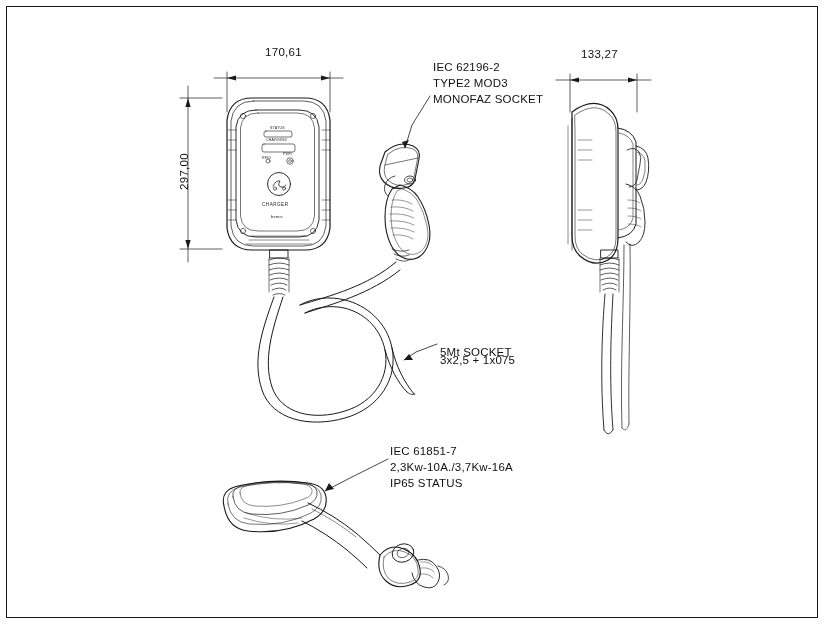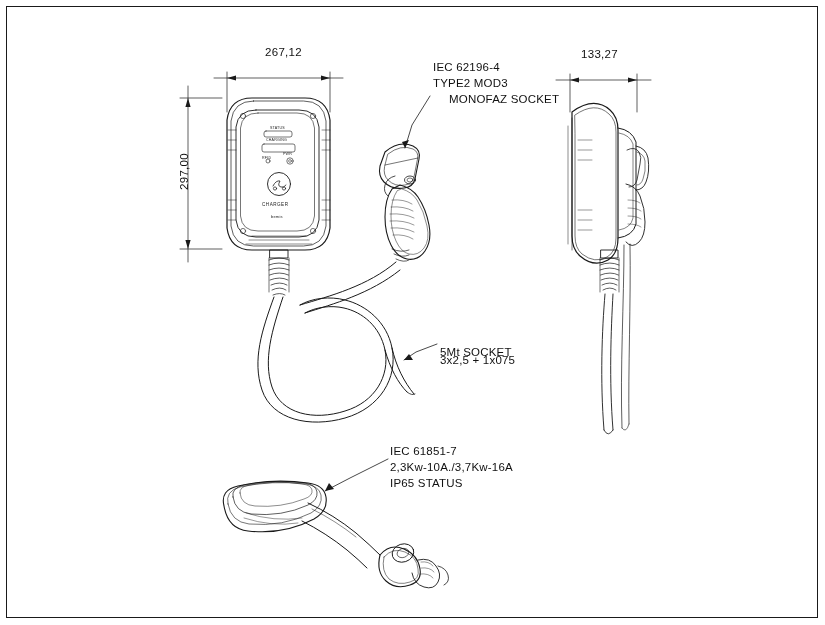--- a/index.html
+++ b/index.html
@@ -294,30 +294,30 @@
         <path d="M437 344 L 416 352 L 404 360"></path>
         <path d="M404 360 l9 0 l-4 -6 z" fill="#1a1a1a" stroke="none"></path>
 
         <path d="M388 459 L 350 478 L 325 491"></path>
         <path d="M325 491 l9 -2 l-5 -6 z" fill="#1a1a1a" stroke="none"></path>
       </g>
 
     </g>
   </svg>
 
-  <div class="dim-h" style="left:265px; top:46px;">267,12</div>
+  <div class="dim-h" style="left:265px; top:46px;">170,61</div>
 
   <div class="dim-v" style="left:178px; top:190px;">297,00</div>
 
   <div class="dim-h" style="left:581px; top:48px;">133,27</div>
 
   <div>
-    <div class="anno" style="left:433px; top:60px;">IEC 62196-4</div>
+    <div class="anno" style="left:433px; top:60px;">IEC 62196-2</div>
     <div class="anno" style="left:433px; top:76px;">TYPE2 MOD3</div>
-    <div class="anno" style="left:433px; top:92px;margin-left:16px;">MONOFAZ SOCKET</div>
+    <div class="anno" style="left:433px; top:92px;">MONOFAZ SOCKET</div>
   </div>
 
   <div>
     <div class="anno" style="left:440px; top:329px;margin-top:24px;">3x2,5 + 1x075</div>
     <div class="anno" style="left:440px; top:345px;">5Mt SOCKET</div>
   </div>
 
   <div>
     <div class="anno" style="left:390px; top:444px;">IEC 61851-7</div>
     <div class="anno" style="left:390px; top:460px;">2,3Kw-10A./3,7Kw-16A</div>

